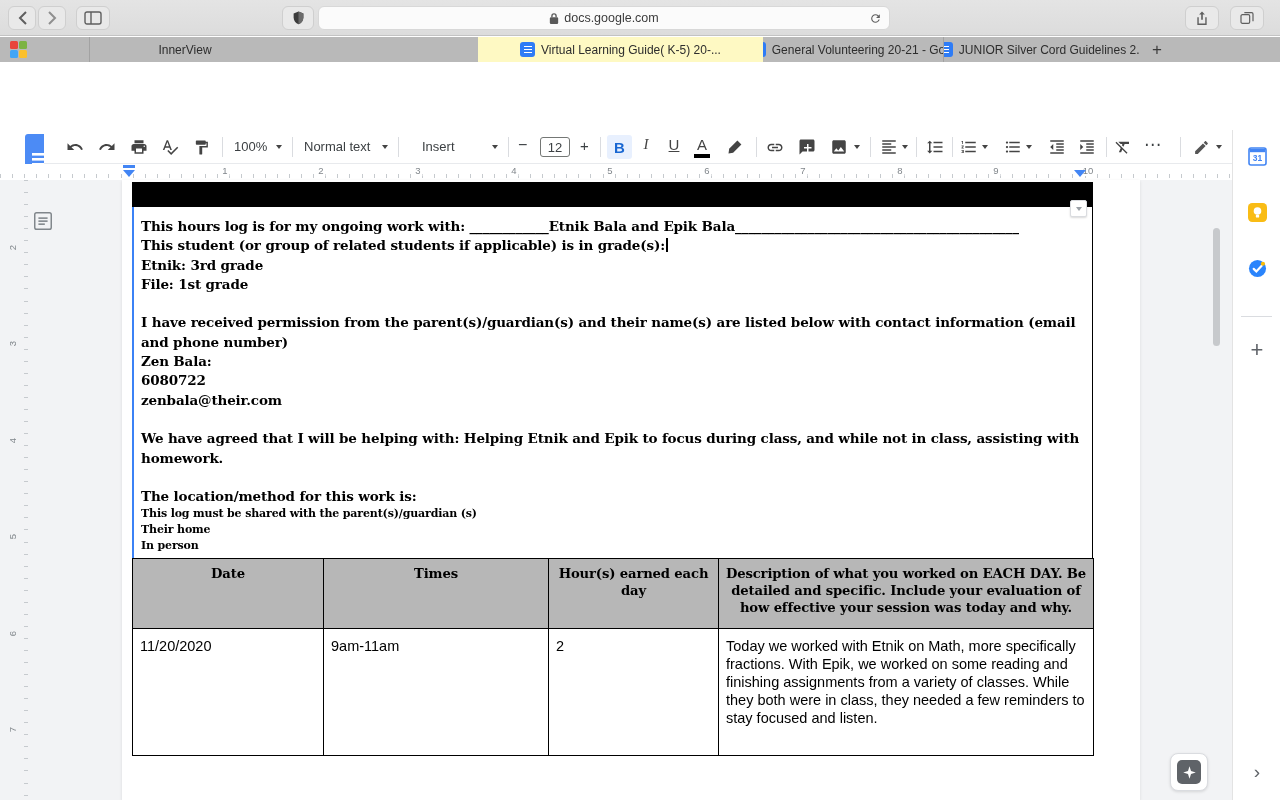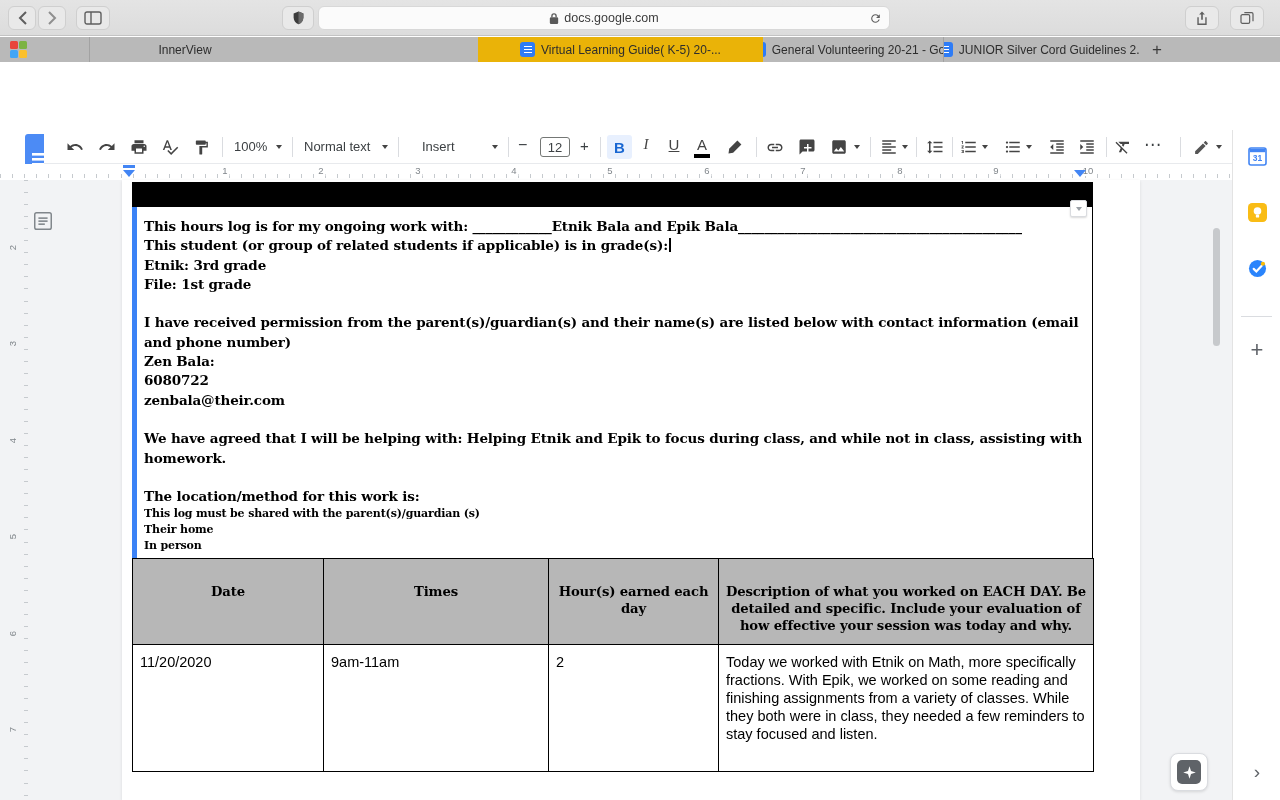--- a/index.html
+++ b/index.html
@@ -14,21 +14,21 @@
   .sbtn { position:absolute; top:6px; height:24px; width:28px; background:#e9e9e9;
     border:1px solid #cfcfcf; border-radius:6px; display:flex; align-items:center; justify-content:center; }
   .urlbar { position:absolute; left:318px; top:6px; width:572px; height:24px; background:#fbfbfb;
     border:1px solid #d8d8d8; border-radius:6px; display:flex; align-items:center; justify-content:center;
     gap:5px; font-size:12.5px; color:#3c3c3c; }
   .urlbar .refresh { position:absolute; right:7px; top:4px; }
 
   .tabbar { position:absolute; left:0; top:37px; width:1280px; height:25px; background:#b9b9b9; }
   .tab { position:absolute; top:0; height:25px; display:flex; align-items:center; justify-content:center;
     gap:6px; font-size:12px; color:#2d2d2d; border-left:1px solid #a2a2a2; overflow:hidden; white-space:nowrap; }
-  .tab.active { background:#eab308; }
+  .tab.active { background:#fef9c3; }
   .pinned { position:absolute; left:10px; top:4px; width:17px; height:17px; display:grid;
     grid-template-columns:8px 8px; grid-template-rows:8px 8px; gap:1px; }
   .pinned div { border-radius:1.5px; }
   .newtab { position:absolute; left:1142px; top:0; width:30px; height:25px; font-size:17px; color:#3a3a3a;
     display:flex; align-items:center; justify-content:center; }
   .favicon-docs { width:15px; height:15px; background:#2e7cf6; border-radius:3px; position:relative; flex:0 0 15px; }
   .favicon-docs::after { content:""; position:absolute; left:3.5px; top:4px; width:8px; height:7px;
     background:linear-gradient(#fff 0 1.4px,transparent 1.4px 2.8px,#fff 2.8px 4.2px,transparent 4.2px 5.6px,#fff 5.6px 7px); }
 
   
@@ -73,31 +73,31 @@
 
   
   .docarea { position:absolute; left:0; top:180px; width:1232px; height:620px; background:#f2f3f5; }
   .vruler { position:absolute; left:19px; top:0; width:9px; height:620px;
     background-image:repeating-linear-gradient(180deg,#c6cace 0 1px,transparent 1px 12.05px); background-position:right 0; background-size:4px 100%; background-repeat:no-repeat; }
   .vnum { position:absolute; left:10px; transform:rotate(-90deg); font-size:9.5px; color:#80868b; }
   .outline-ic { position:absolute; left:32px; top:30px; }
   .page { position:absolute; left:122px; top:0; width:1018px; height:620px; background:#fff;
     box-shadow:0 1px 3px rgba(0,0,0,.1); }
   .banner { margin:2px 0 0 10px; width:961px; height:25px; background:#000; }
-  .textcell { margin-left:10px; width:961px; height:351px; border-left:5px solid #3b82f6; border-right:1px solid #000;
+  .textcell { margin-left:10px; width:961px; height:351px; border-left:2px solid #3b82f6; border-right:1px solid #000;
     padding:10px 5px 0 7px; overflow:hidden; }
   .dl { font-family:"DejaVu Serif","Liberation Serif",serif; font-weight:700; font-size:13.5px;
     line-height:19.3px; letter-spacing:-0.15px; color:#000; min-height:19.3px; }
   .dl.nowrap { white-space:nowrap; overflow:hidden; }
   .dl.sm { font-size:11px; line-height:15.7px; min-height:15.7px; }
   .caret { display:inline-block; width:1.5px; height:14px; background:#000; vertical-align:-2px; margin-left:1px; }
   table.hours { margin-left:10px; width:961px; border-collapse:collapse; table-layout:fixed; }
   table.hours th { background:#b7b7b7; border:1px solid #000; height:70px; vertical-align:top;
     font-family:"DejaVu Serif","Liberation Serif",serif; font-weight:700; font-size:13.2px; line-height:16.8px;
-    letter-spacing:-0.15px; text-align:center; padding:25px 5px 0; }
+    letter-spacing:-0.15px; text-align:center; padding:7px 5px 0; }
   table.hours td { background:#fff; border:1px solid #000; height:127px; vertical-align:top;
     font-family:"Liberation Sans",sans-serif; font-size:14.5px; line-height:18px; text-align:left; padding:8px 7px 0; }
   .clip { overflow:hidden; }
   .tbl-dd { position:absolute; left:948px; top:20px; width:17px; height:17px; background:#fff;
     border:1px solid #dadce0; border-radius:2px; box-shadow:0 1px 2px rgba(0,0,0,.15);
     display:flex; align-items:center; justify-content:center; }
   .tbl-dd i { width:0; height:0; border:3.5px solid transparent; border-top:4.5px solid #9aa0a6; margin-top:4px; }
   .scroll-thumb { position:absolute; left:1213px; top:48px; width:7px; height:118px; border-radius:3.5px; background:#c7c9cc; }
 
   

